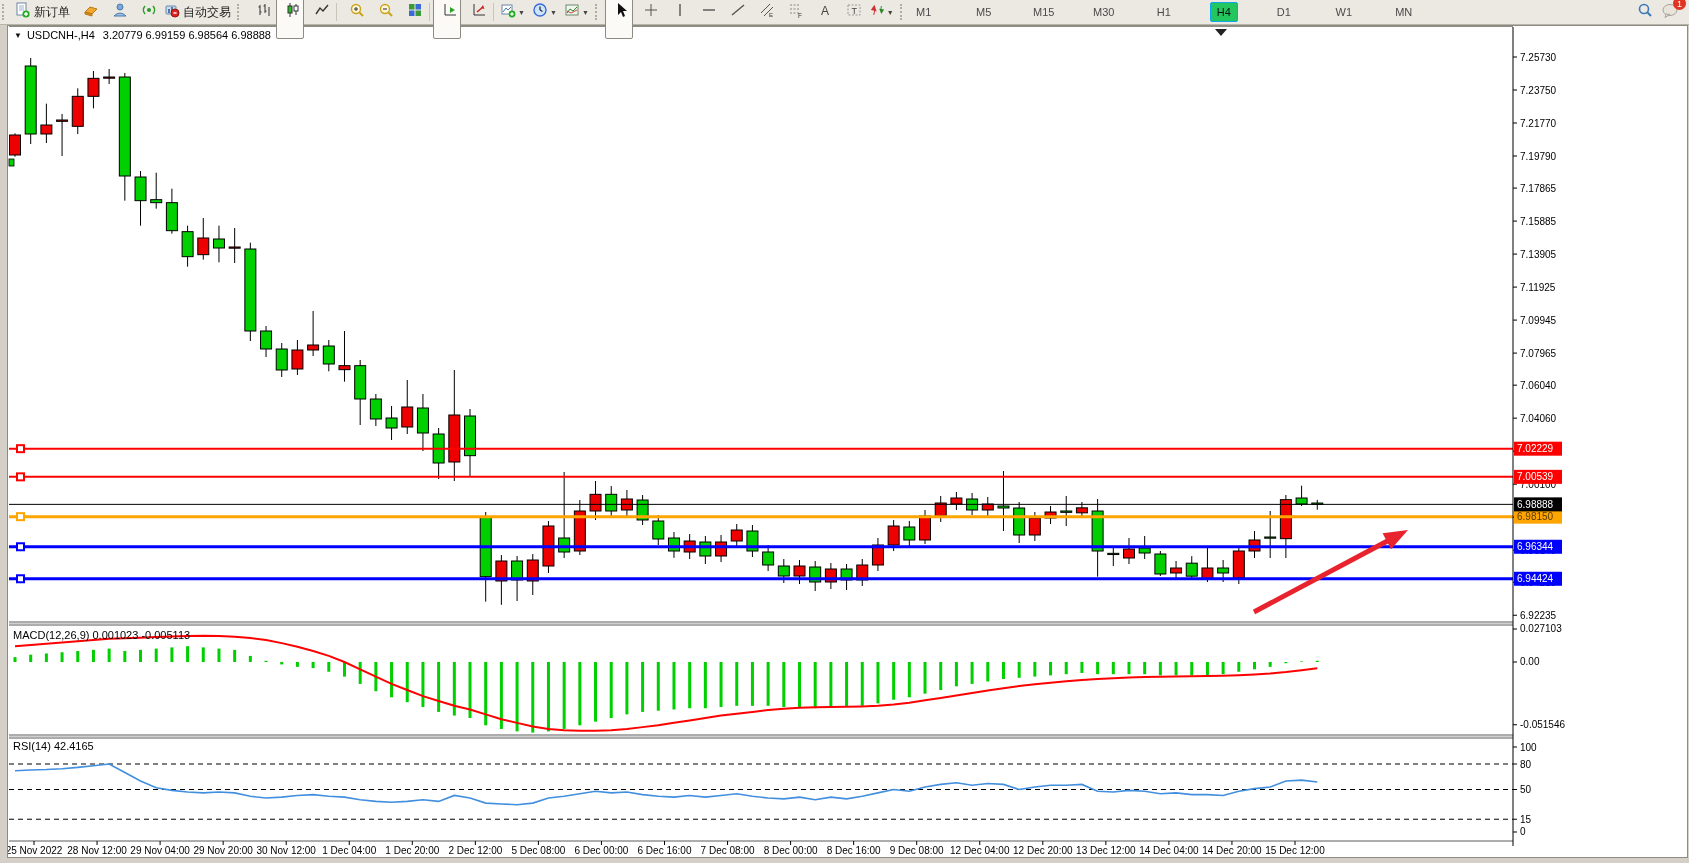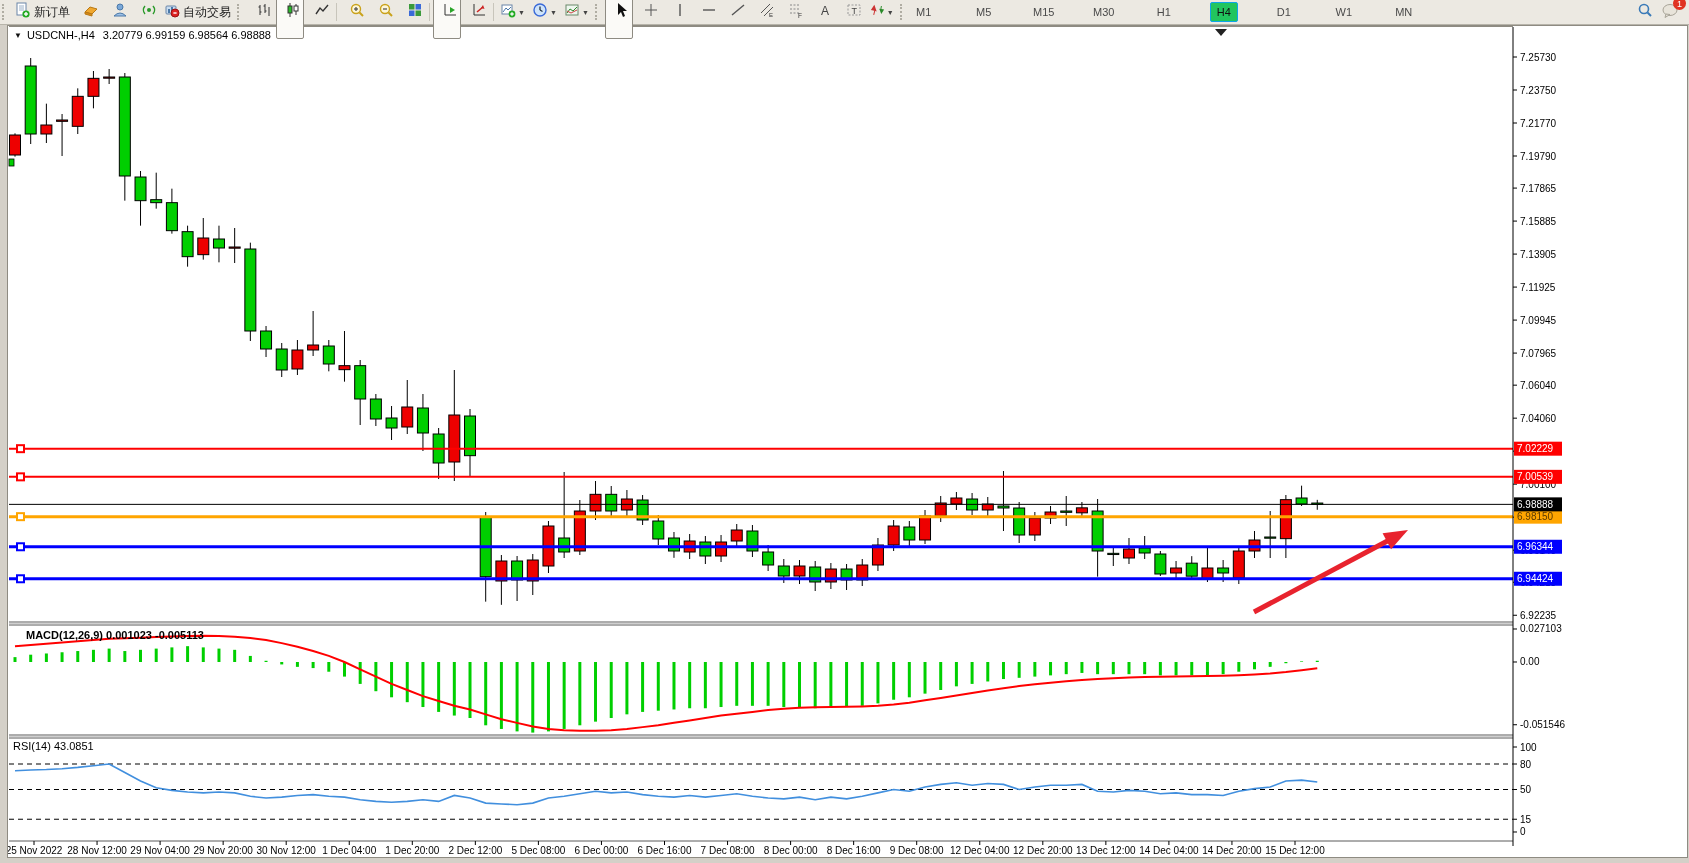--- a/index.html
+++ b/index.html
@@ -328,22 +328,22 @@
       </span>
     </div>
   </div>
 
   <div id="chartwin">
     <div id="chart-title">
       <span class="tri">▼</span>
       <span>USDCNH-,H4</span>
       <span class="ohlc">3.20779 6.99159 6.98564 6.98888</span>
     </div>
-    <div class="pane-label" style="left:18px;top:603px;font-weight:bold;">MACD(12,26,9) 0.001023 -0.005113</div>
-    <div class="pane-label" style="left:5px;top:714px;">RSI(14) 43.0851</div>
+    <div class="pane-label" style="left:5px;top:603px;">MACD(12,26,9) 0.001023 -0.005113</div>
+    <div class="pane-label" style="left:5px;top:714px;">RSI(14) 42.4165</div>
     <div id="svgwrap">
       <svg id="chart-svg" width="1679" height="831" viewBox="7 25 1679 831">
           <rect x="7" y="25" width="1679" height="831" fill="#ffffff"></rect>
           <rect x="8" y="157.99999999999892" width="5" height="6.999999999999972" fill="#00cf00" stroke="#000" stroke-width="0.8"></rect>
           <g>
             <line x1="14" y1="132.3333333333328" x2="14" y2="155.66666666666657" stroke="#000000" stroke-width="1"></line>
             <rect x="8.5" y="134" width="11" height="19.999999999999346" fill="#ee0000" stroke="#000" stroke-width="1"></rect>
             <line x1="29.689999999999998" y1="56.99999999999871" x2="29.689999999999998" y2="142.99999999999977" stroke="#000000" stroke-width="1"></line>
             <rect x="24.189999999999998" y="64.99999999999932" width="11" height="68.00000000000006" fill="#00cf00" stroke="#000" stroke-width="1"></rect>
             <line x1="45.379999999999995" y1="102.66666666666562" x2="45.379999999999995" y2="141.99999999999915" stroke="#000000" stroke-width="1"></line>

